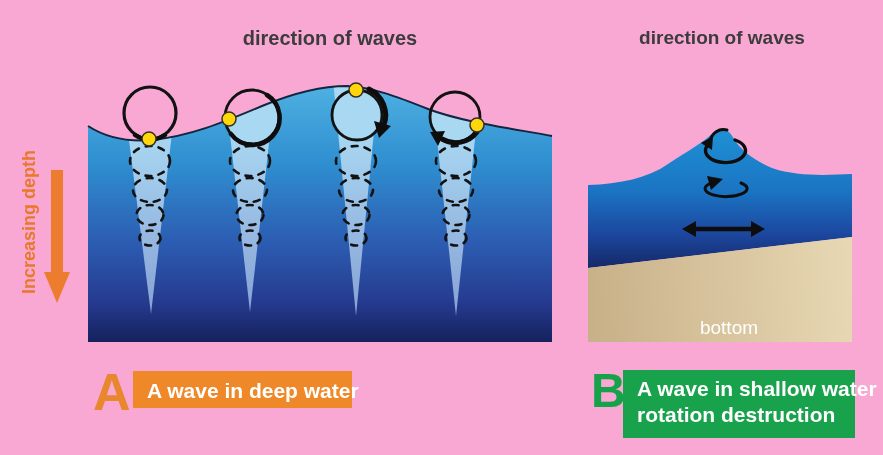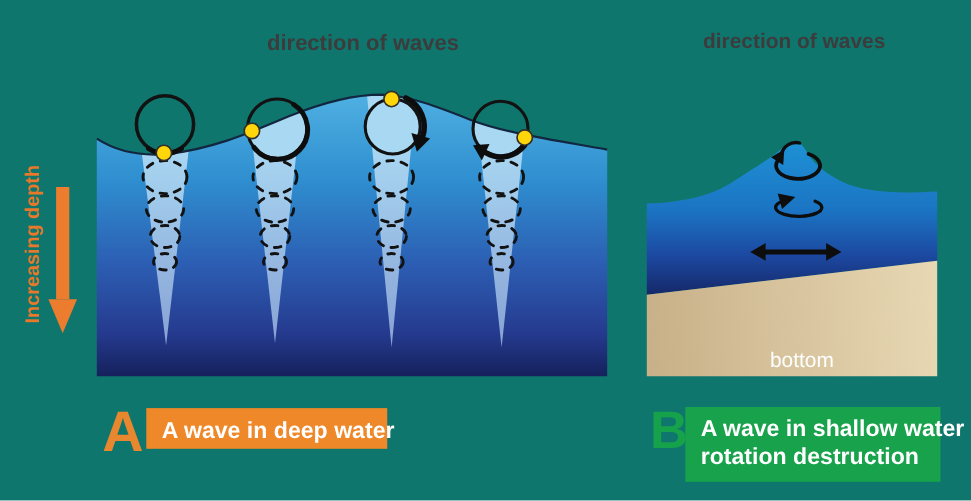--- a/index.html
+++ b/index.html
@@ -1,16 +1,16 @@
 <!DOCTYPE html>
 <html><head>
 <meta charset="utf-8">
 <style>
   html,body{margin:0;padding:0;background:#ffffff;}
-  #canvas{position:relative;width:883px;height:455px;background:#0f766e;overflow:hidden;
+  #canvas{position:relative;width:883px;height:455px;background:#f9a8d4;overflow:hidden;
           font-family:"Liberation Sans", sans-serif;}
   svg text{font-family:"Liberation Sans", sans-serif;}
   .dir-label{font-size:20px;font-weight:600;fill:#3c3c3c;}
   .depth-label{font-size:18px;font-weight:700;fill:#e8792a;}
   .caption-text{font-size:21px;font-weight:600;fill:#ffffff;}
   .badge-a{font-size:52px;font-weight:700;fill:#e8872e;}
   .badge-b{font-size:48px;font-weight:700;fill:#15a24b;}
   .seabed-text{font-size:19px;font-weight:500;fill:#ffffff;}
   .dashed-orbit{fill:none;stroke:#121212;stroke-width:2.6;stroke-dasharray:6 7;stroke-linecap:round;}
   .orbit-outline{fill:none;stroke:#121212;stroke-width:2.8;}

